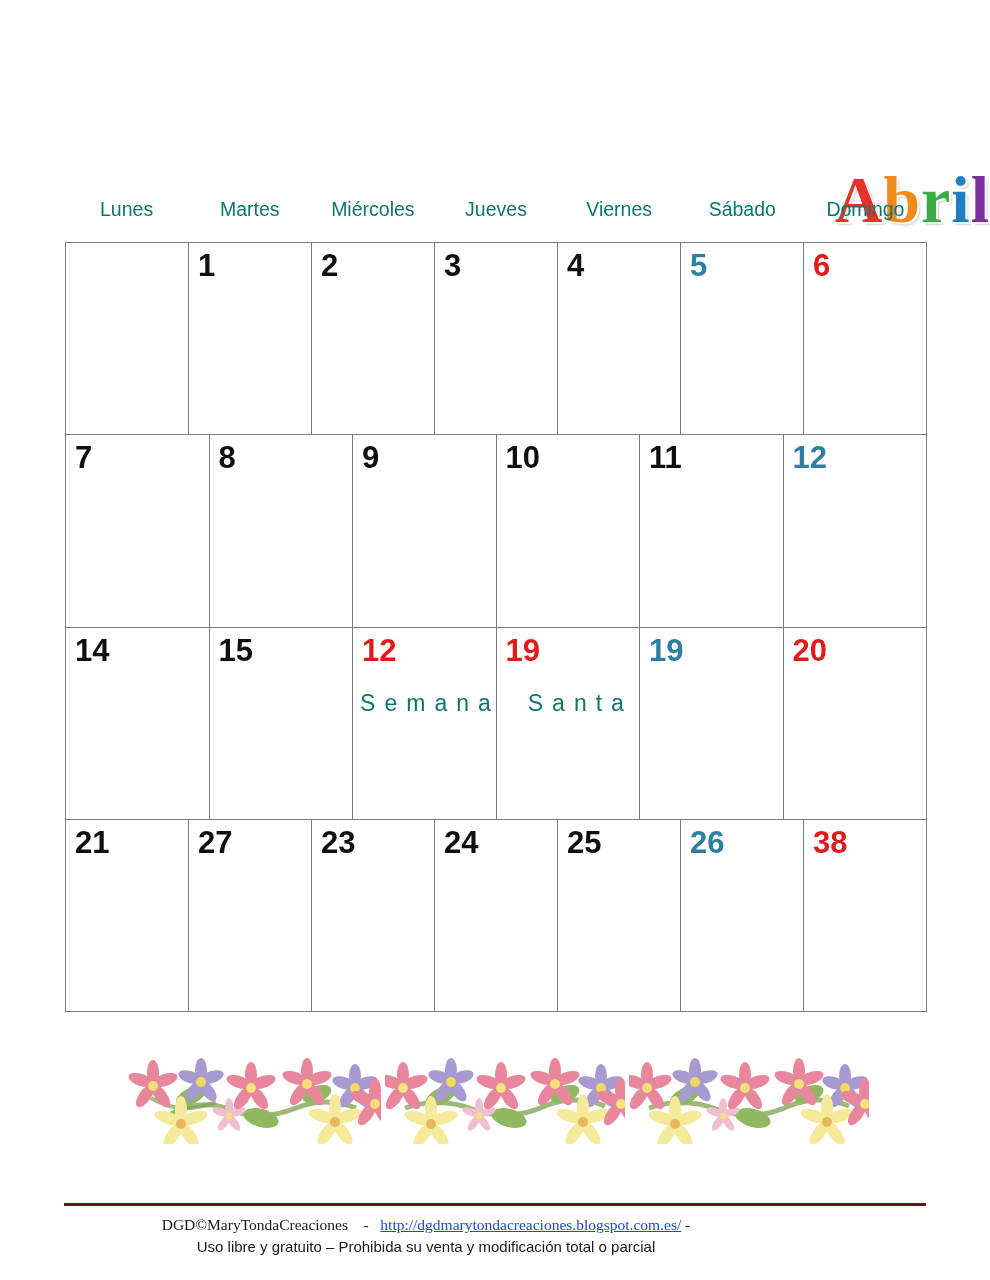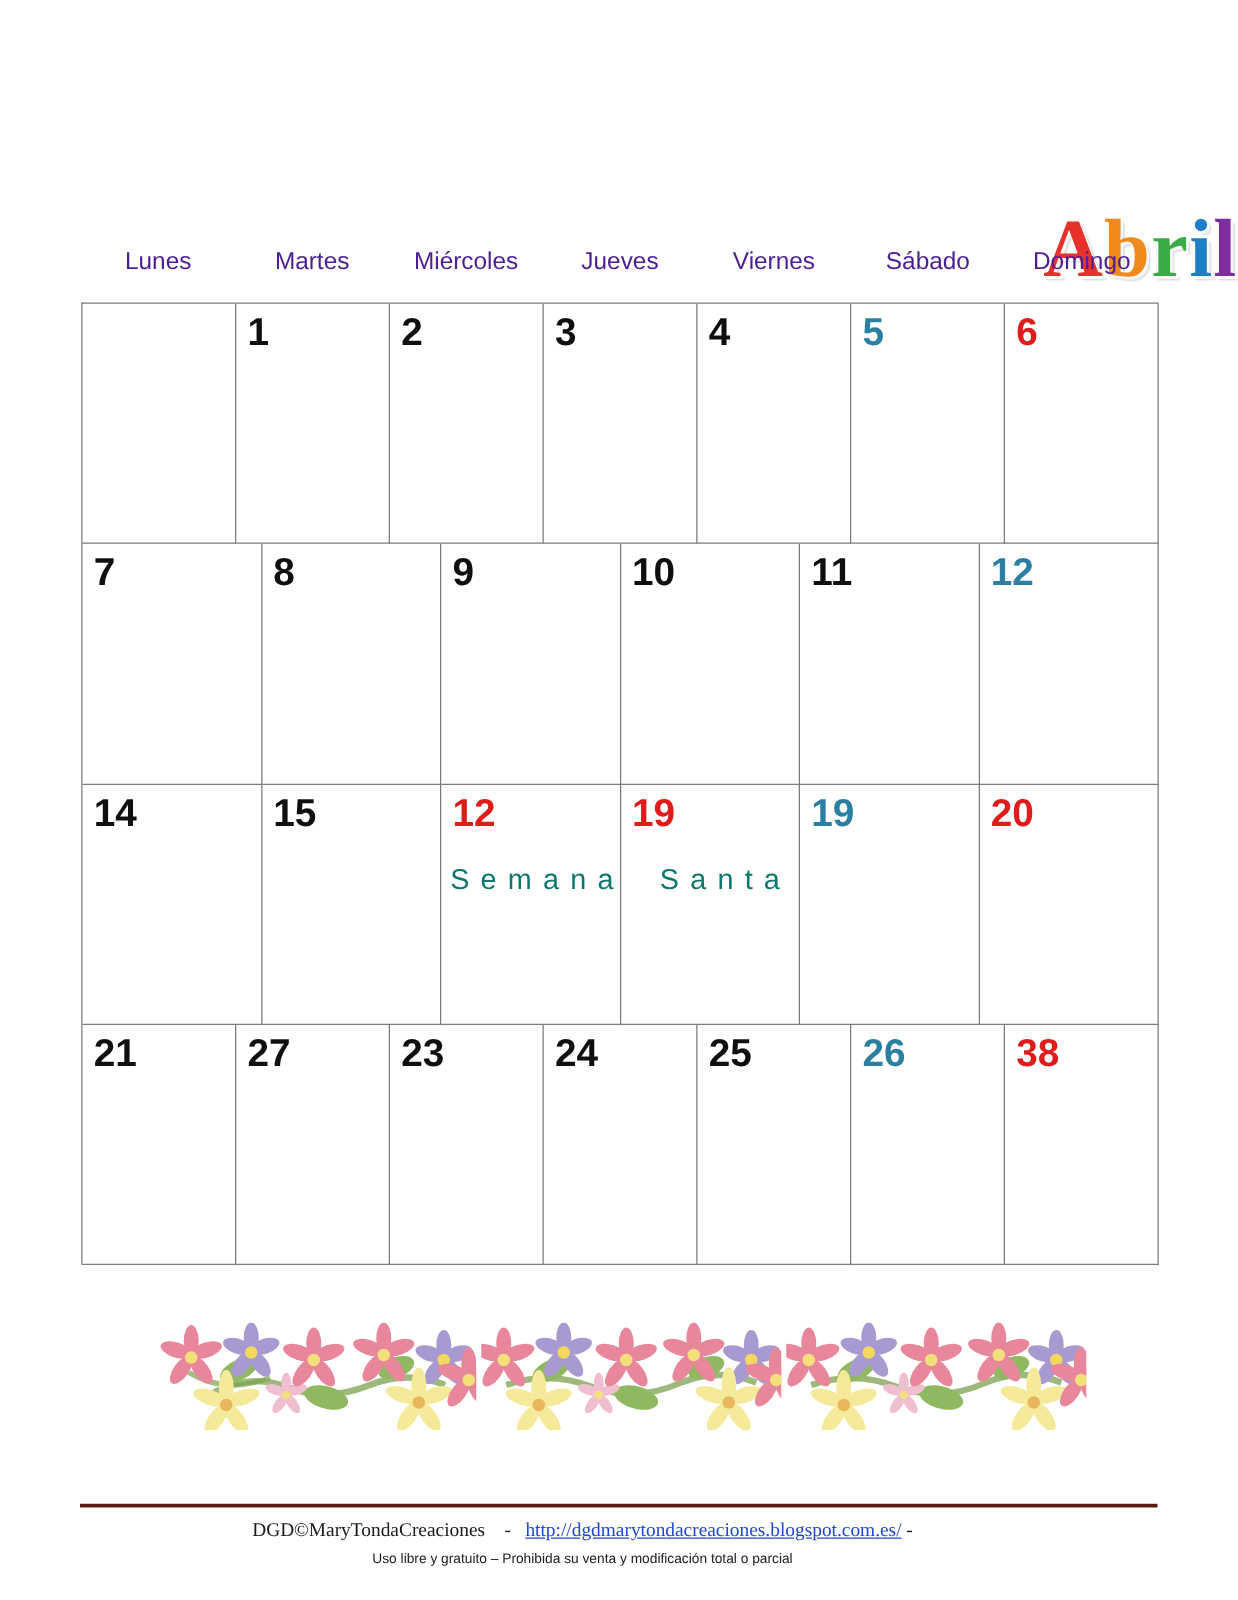--- a/index.html
+++ b/index.html
@@ -48,21 +48,21 @@
     position: absolute;
     top: 198px;
     left: 65px;
     width: 862px;
     display: flex;
   }
   .weekday {
     flex: 1 1 0;
     text-align: center;
     font-size: 19.5px;
-    color: #4c1d95;
+    color: #0f766e;
     font-family: "Liberation Sans", sans-serif;
   }
 
   
   .grid {
     position: absolute;
     top: 242px;
     left: 65px;
     width: 862px;
     height: 770px;
@@ -136,37 +136,36 @@
     width: 862px;
     height: 3px;
     background: #5b1a16;
   }
   .footer {
     position: absolute;
     top: 1214px;
     left: 0;
     width: 852px;
     text-align: center;
-    margin-left: 40px;
   }
   .footer-line1 {
     font-family: "Liberation Serif", serif;
     font-size: 15.5px;
     color: #1a1a1a;
     line-height: 22px;
     white-space: pre;
   }
   .footer-line1 .dash { color: #1a1a1a; }
   .footer-url {
     color: #1f47d4;
     text-decoration: underline;
   }
   .footer-line2 {
     font-family: "Liberation Sans", sans-serif;
-    font-size: 11px;
+    font-size: 15px;
     color: #1a1a1a;
     line-height: 22px;
   }
 </style>
 </head>
 <body>
 
 <div class="title-wrap">
   <div class="title">
     <span class="t1">A</span><span class="t2">b</span><span class="t4">r</span><span class="t5">i</span><span class="t6">l</span>

